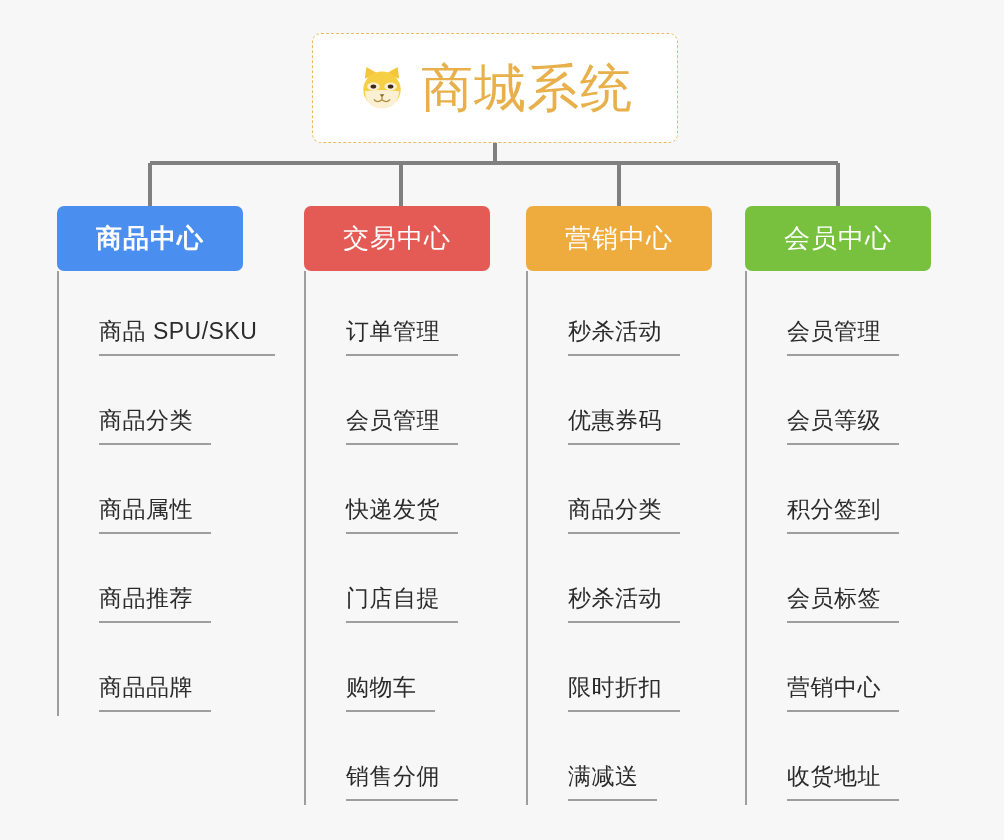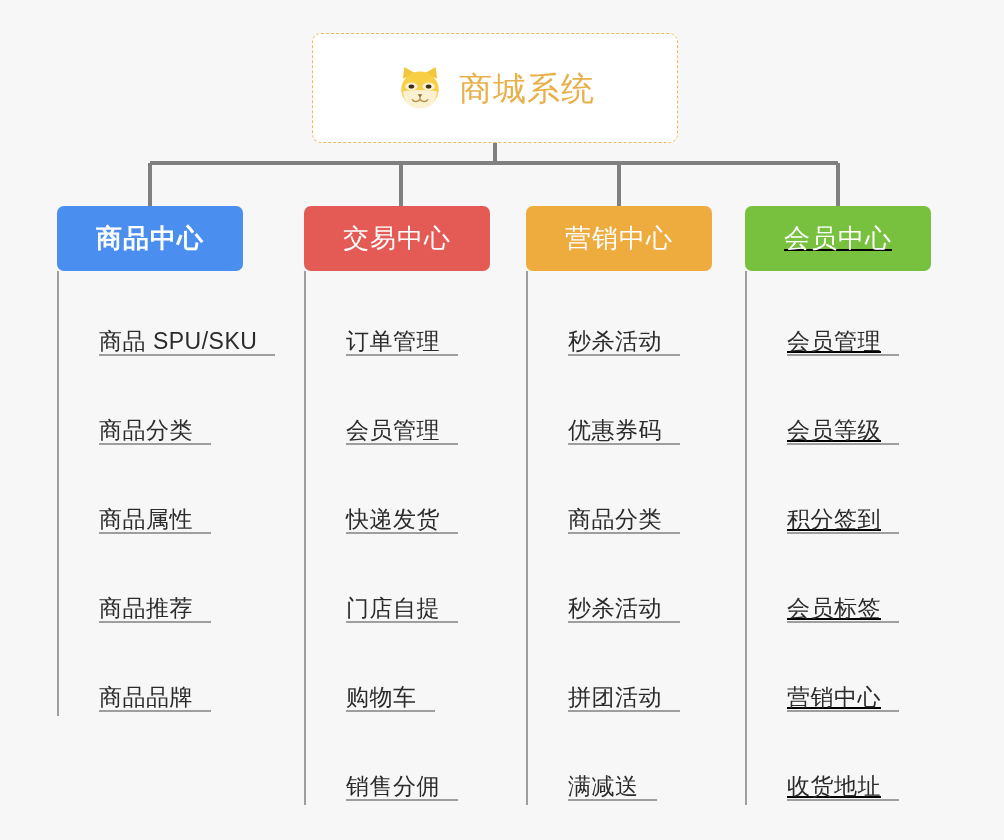--- a/index.html
+++ b/index.html
@@ -46,21 +46,21 @@
     justify-content: center;
     gap: 14px;
   }
   .root-icon {
     width: 50px;
     height: 50px;
     flex: 0 0 auto;
     display: block;
   }
   .root-title {
-    font-size: 33px;
+    font-size: 52px;
     line-height: 1;
     color: #e8b04b;
     letter-spacing: 1px;
     white-space: nowrap;
   }
 
   
   .column {
     position: absolute;
     top: 206px;
@@ -101,29 +101,29 @@
     align-items: flex-end;
     padding-left: 42px;
     padding-bottom: 4px;
   }
   .leaf-label {
     font-size: 23px;
     color: #2b2b2b;
     line-height: 1.15;
     white-space: nowrap;
     border-bottom: 2px solid #9e9e9e;
-    padding: 0 18px 0 0;
+    padding: 0 18px 10px 0;
     letter-spacing: 0.5px;
   }
 
   
   .col-0 { left: 57px;  width: 186px; }
   .col-1 { left: 304px; width: 186px; }
   .col-2 { left: 526px; width: 186px; }
-  .col-3 { left: 745px; width: 186px; text-decoration: underline; }
+  .col-3 { left: 745px; width: 186px; }
 </style>
 </head>
 <body>
 
 <div id="canvas">
 
   <svg id="connectors" viewBox="0 0 1004 840" width="1004" height="840">
 
     <line x1="495" y1="143" x2="495" y2="163" stroke="#808080" stroke-width="4"></line>
 
@@ -218,21 +218,21 @@
       <div class="leaf">
         <span class="leaf-label">优惠券码</span>
       </div>
       <div class="leaf">
         <span class="leaf-label">商品分类</span>
       </div>
       <div class="leaf">
         <span class="leaf-label">秒杀活动</span>
       </div>
       <div class="leaf">
-        <span class="leaf-label">拼团活动</span>
+        <span class="leaf-label">限时折扣</span>
       </div>
       <div class="leaf">
         <span class="leaf-label">满减送</span>
       </div>
     </div>
   </div>
 
   <div class="column col-3">
     <div class="cat-box" style="background:#77c13e;">
       <span>会员中心</span>

